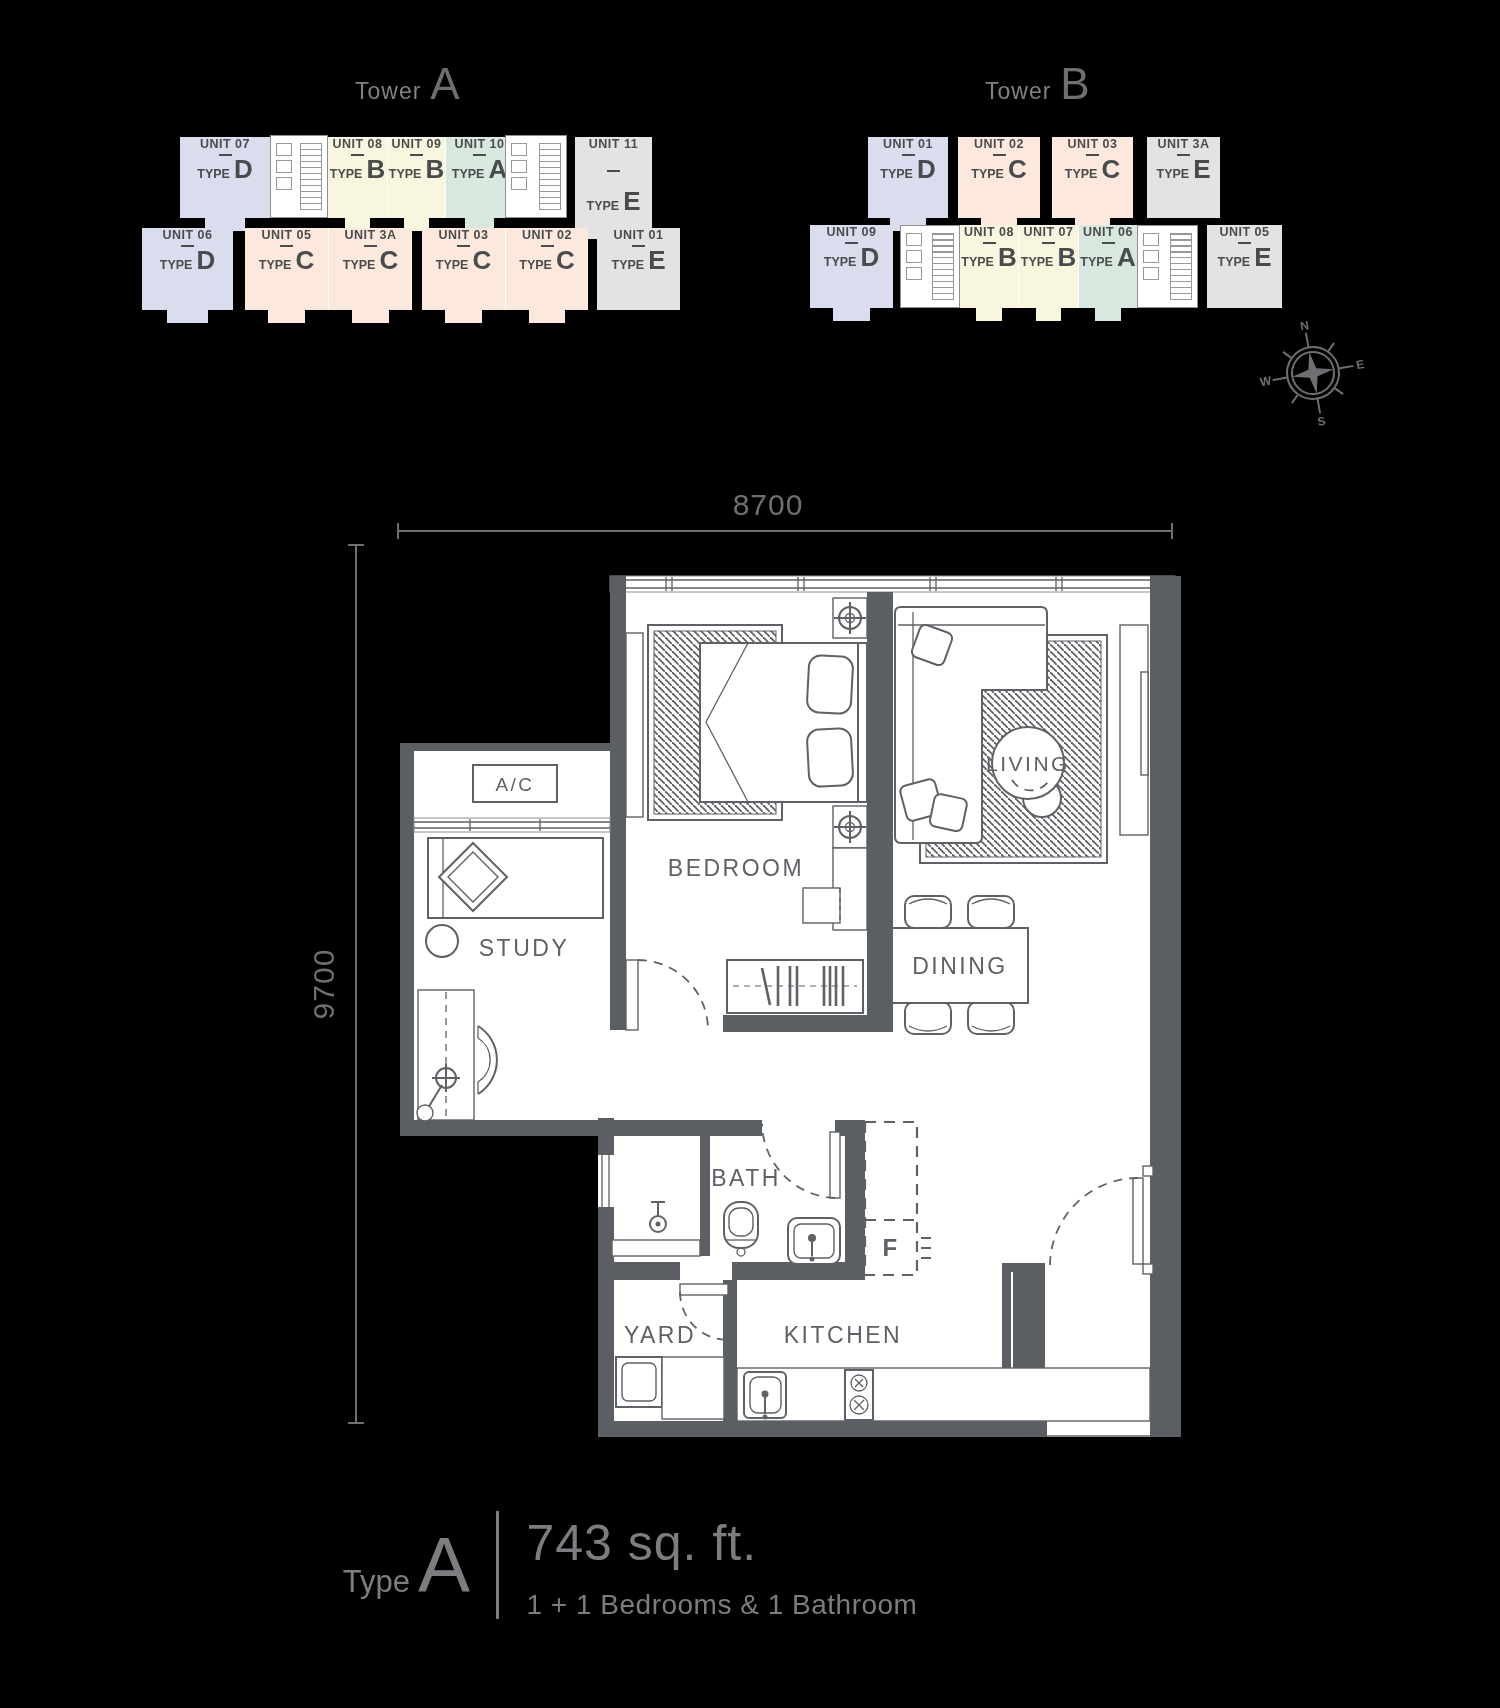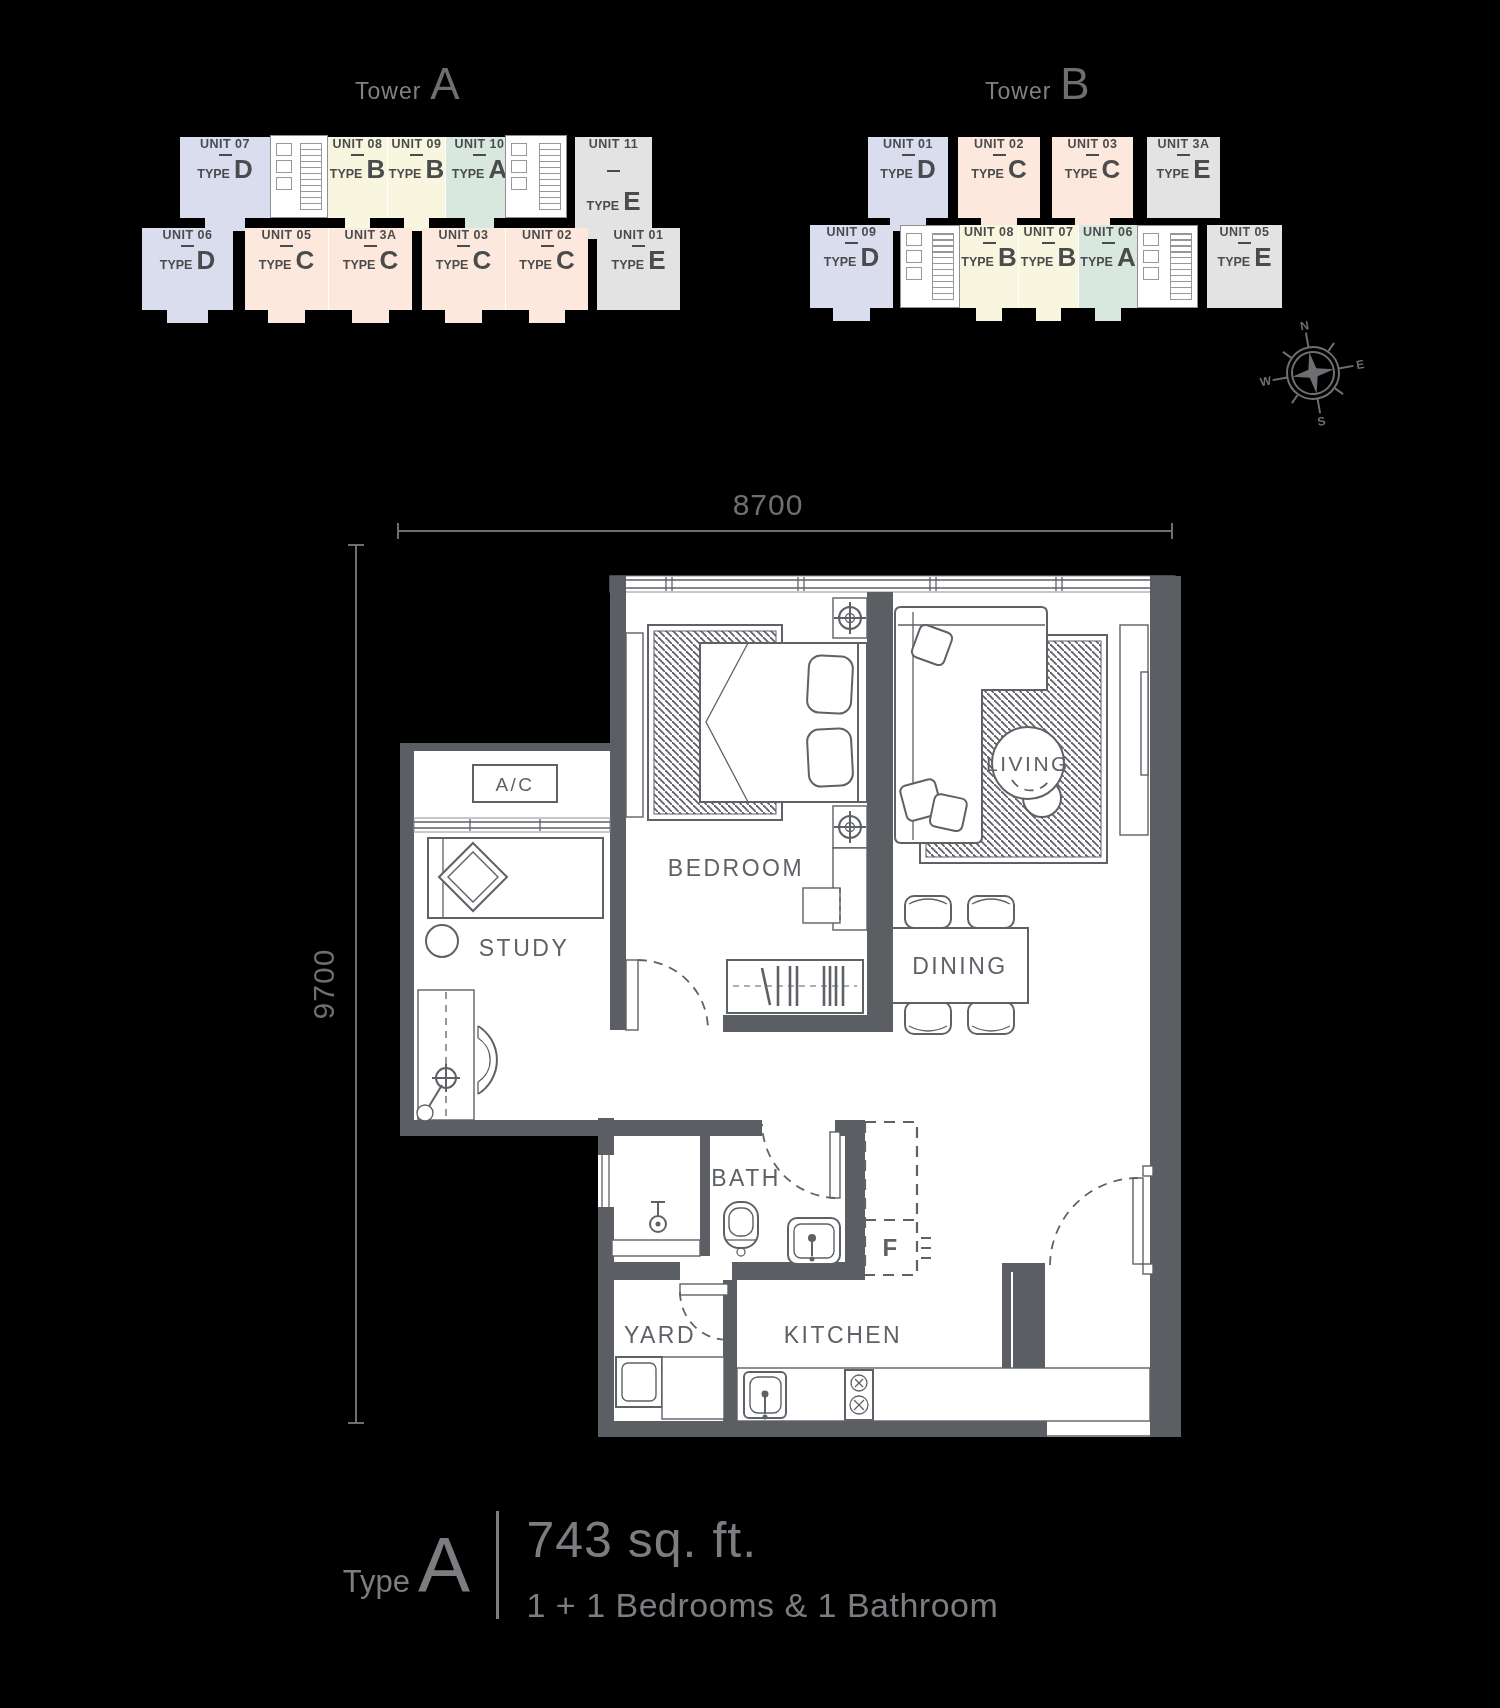--- a/index.html
+++ b/index.html
@@ -28,21 +28,21 @@
   .core .stairs{position:absolute;right:5px;top:7px;bottom:7px;width:20px;
     background:repeating-linear-gradient(to bottom,var(--corein) 0 1.5px,transparent 1.5px 6px);
     border-left:1px solid var(--corein);border-right:1px solid var(--corein);}
   
   #caption{position:absolute;left:290px;top:1500px;width:760px;height:130px;display:flex;align-items:center;color:var(--cap);}
   #caption .c-left{width:180px;display:flex;align-items:baseline;justify-content:flex-end;gap:8px;}
   #caption .c-type{font-size:31px;}
   #caption .c-letter{font-size:78px;line-height:1;}
   #caption .c-div{width:2.5px;height:108px;background:var(--cap);margin:0 28px 0 26px;}
   #caption .c-area{font-size:50px;letter-spacing:1px;line-height:1.1;margin-top:7px;}
-  #caption .c-desc{font-size:34px;letter-spacing:.5px;margin-top:18px;}
+  #caption .c-desc{font-size:28px;letter-spacing:.5px;margin-top:18px;}
   
   svg text{font-family:"Liberation Sans","DejaVu Sans",sans-serif;}
   .w{fill:var(--wall);}
   .furn{fill:#fff;stroke:var(--line);stroke-width:2;}
   .furn1{fill:#fff;stroke:var(--line);stroke-width:1.4;}
   .ln{stroke:var(--line);stroke-width:2;fill:none;}
   .ln1{stroke:var(--line);stroke-width:1.3;fill:none;}
   .dsh{stroke:var(--line);stroke-width:1.8;fill:none;stroke-dasharray:9 7;}
   .rtxt{fill:var(--line);font-size:23px;font-weight:500;letter-spacing:2.5px;text-anchor:middle;}
   .dimtxt{fill:var(--dim);font-size:30px;letter-spacing:1px;text-anchor:middle;}

